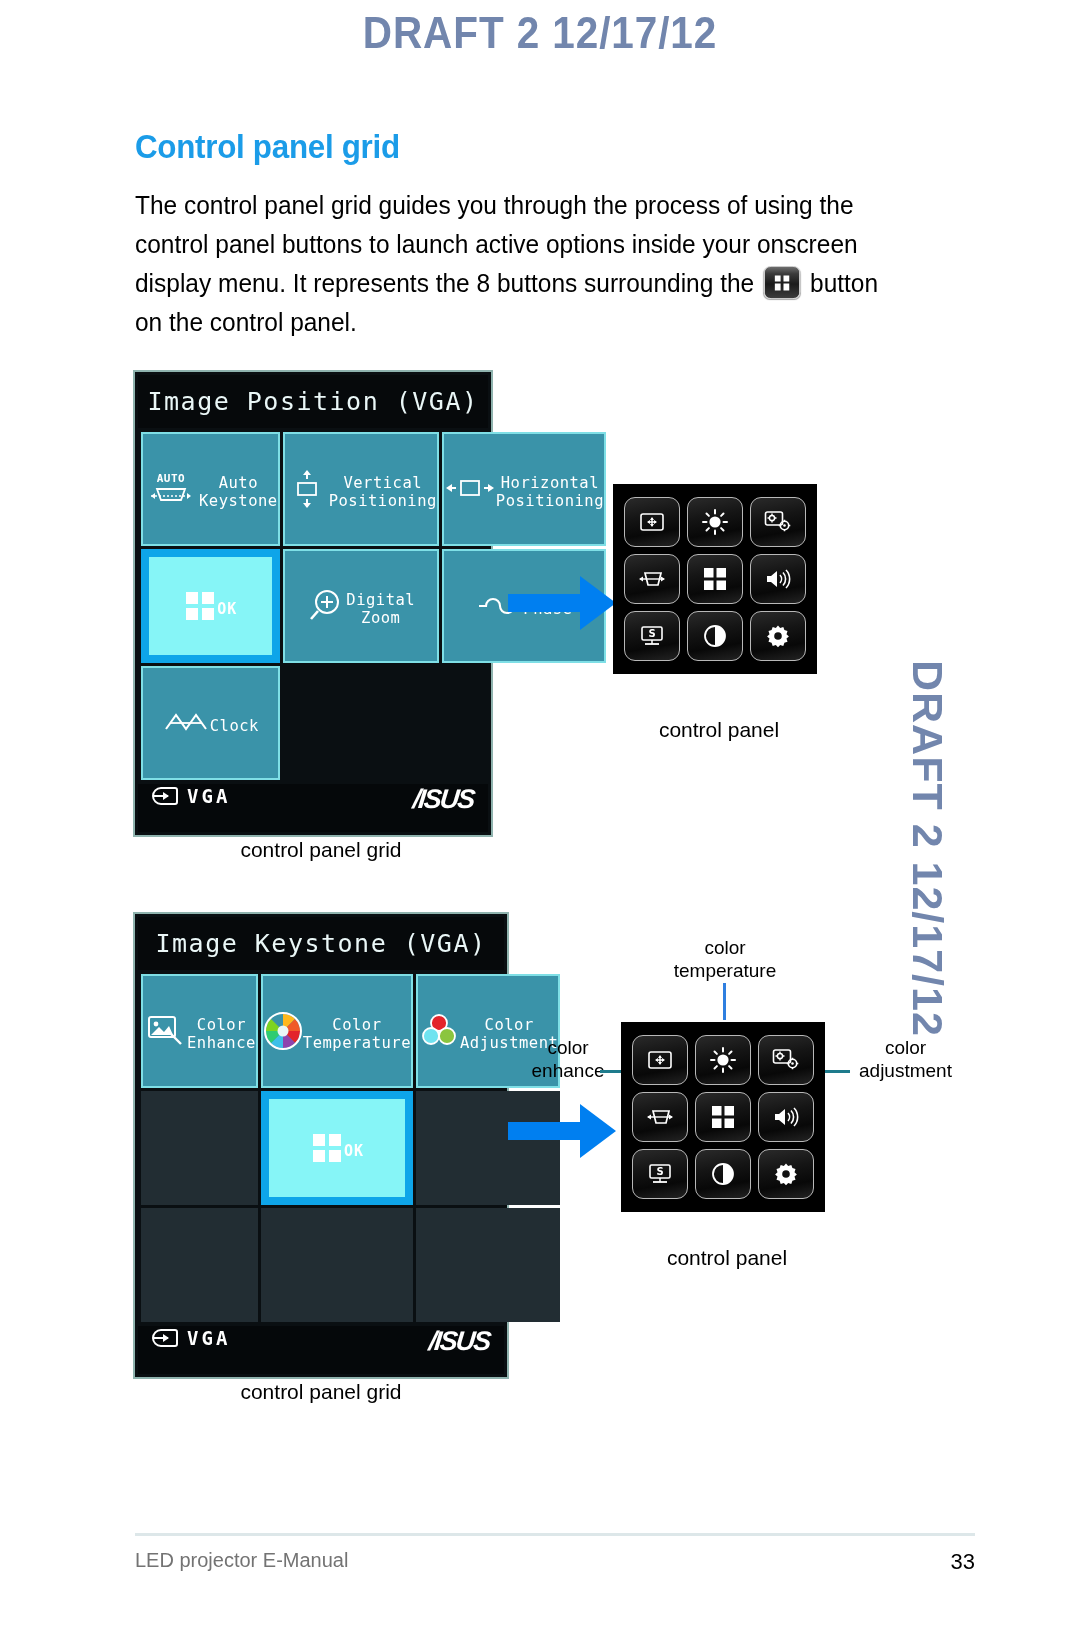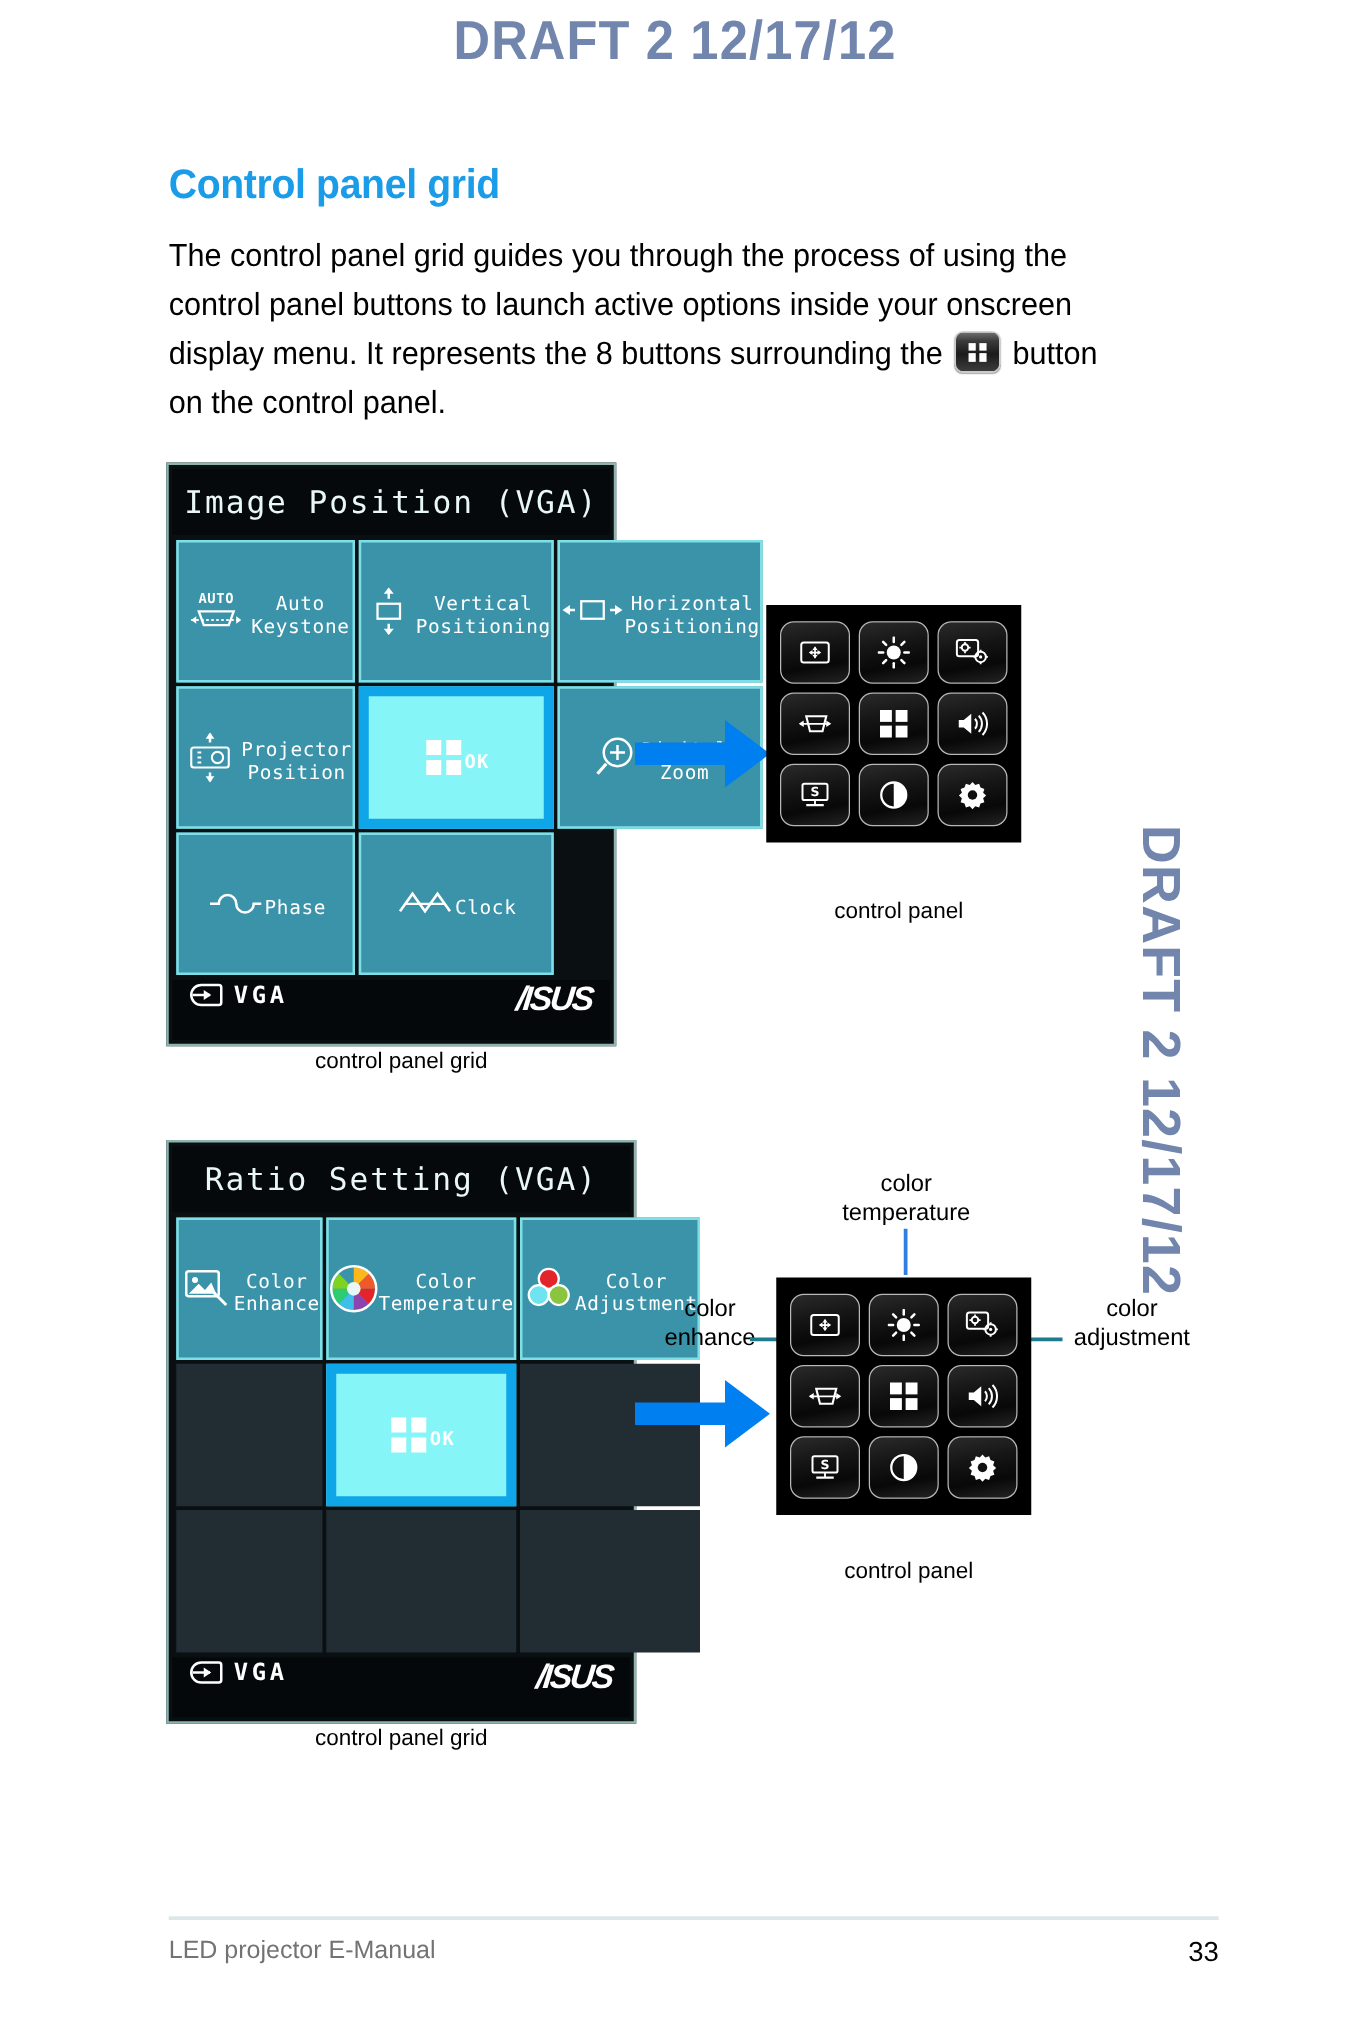--- a/index.html
+++ b/index.html
@@ -167,21 +167,21 @@
     font-weight: bold;
     font-size: 27px;
     letter-spacing: -2px;
     font-family: "Liberation Sans", sans-serif;
     transform: skewX(-6deg);
   }
 
   
   .caption {
     position: absolute;
-    font-size: 18px;
+    font-size: 21px;
     color: #000000;
     text-align: center;
   }
 
   
   .arrow { position: absolute; }
 
   
   .cp {
     position: absolute;
@@ -291,34 +291,20 @@
         <svg width="52" height="34" viewBox="0 0 52 34">
             <rect x="17" y="9" width="18" height="14" fill="none" stroke="#fff" stroke-width="1.8"></rect>
             <path d="M4 16 h8 M40 16 h8" stroke="#fff" stroke-width="2"></path>
             <path d="M2 16 l6 -4 v8 z" fill="#fff"></path>
             <path d="M50 16 l-6 -4 v8 z" fill="#fff"></path>
           </svg>
       </div>
       <div class="lbl">Horizontal<br>Positioning</div>
     </div>
 
-    <div class="tile">
-      <div class="tile-icon">
-        <svg width="50" height="42" viewBox="0 0 50 42">
-            <rect x="10" y="13" width="30" height="16" rx="2" fill="none" stroke="#fff" stroke-width="1.7"></rect>
-            <circle cx="31" cy="21" r="4.5" fill="none" stroke="#fff" stroke-width="1.7"></circle>
-            <path d="M15 17 h3 M15 21 h3 M15 25 h3" stroke="#fff" stroke-width="1.5"></path>
-            <path d="M25 2 v7" stroke="#fff" stroke-width="2"></path>
-            <path d="M25 1 l-3.5 5 h7 z" fill="#fff"></path>
-            <path d="M25 33 v7" stroke="#fff" stroke-width="2"></path>
-            <path d="M25 41 l-3.5 -5 h7 z" fill="#fff"></path>
-          </svg>
-      </div>
-      <div class="lbl">Projector<br>Position</div>
-    </div>
 
     <div class="tile ok">
       <div class="tile-icon">
         <svg width="34" height="34" viewBox="0 0 34 34">
             <rect x="3" y="3" width="12" height="12" fill="#fff"></rect>
             <rect x="19" y="3" width="12" height="12" fill="#fff"></rect>
             <rect x="3" y="19" width="12" height="12" fill="#fff"></rect>
             <rect x="19" y="19" width="12" height="12" fill="#fff"></rect>
           </svg>
       </div>
@@ -451,21 +437,21 @@
   <div class="cp-btn">
     <svg width="24" height="24" viewBox="0 0 24 24">
         <path d="M12 1.5 l2.2 2.4 3.1 -1 1.1 3.1 3.1 1.1 -1 3.1 2.4 2.2 -2.4 2.2 1 3.1 -3.1 1.1 -1.1 3.1 -3.1 -1 -2.2 2.4 -2.2 -2.4 -3.1 1 -1.1 -3.1 -3.1 -1.1 1 -3.1 -2.4 -2.2 2.4 -2.2 -1 -3.1 3.1 -1.1 1.1 -3.1 3.1 1 z" fill="#fff"></path>
         <circle cx="12" cy="12" r="3.8" fill="#101010"></circle>
       </svg>
   </div>
 </div>
 <div class="caption" style="left:613px; top:718px; width:212px;">control panel</div>
 
 <div class="osd" style="left:133px; top:912px; width:376px;">
-  <div class="osd-title">Ratio Setting (VGA)</div>
+  <div class="osd-title">Image Keystone (VGA)</div>
   <div class="osd-grid">
 
     <div class="tile">
       <div class="tile-icon">
         <svg width="44" height="38" viewBox="0 0 44 38">
             <rect x="6" y="5" width="26" height="20" rx="2" fill="none" stroke="#fff" stroke-width="2"></rect>
             <circle cx="13" cy="12" r="2.4" fill="#fff"></circle>
             <path d="M8 23 L16 15 L21 20 L26 14 L30 23 Z" fill="#fff"></path>
             <line x1="28" y1="22" x2="38" y2="32" stroke="#fff" stroke-width="2.4"></line>
           </svg>

